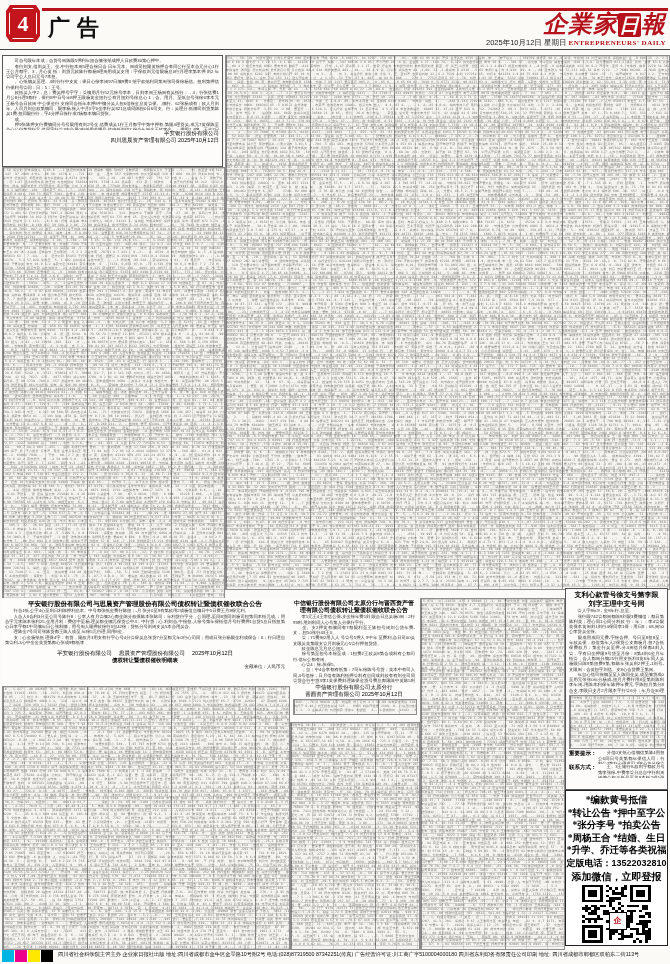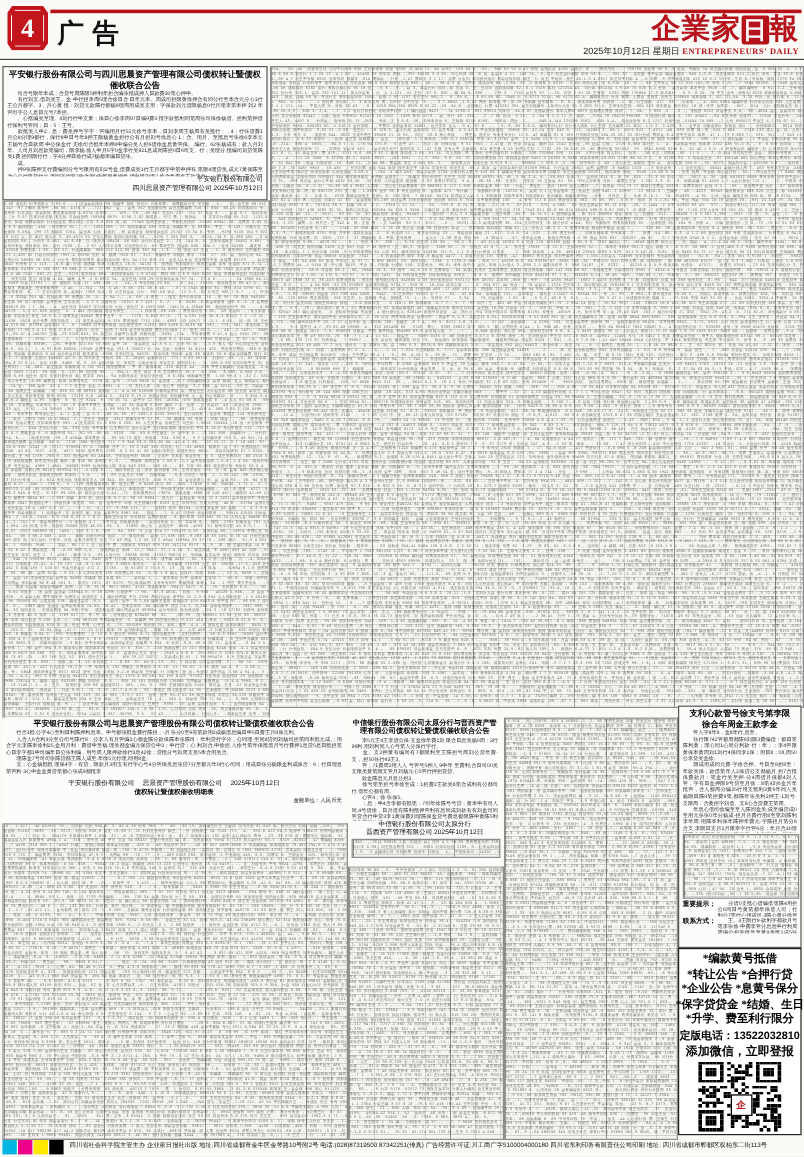--- a/index.html
+++ b/index.html
@@ -13,21 +13,21 @@
   .badge{position:absolute;left:6px;top:5px;width:34px;height:37px;background:#c3161c;
     clip-path:polygon(12% 0,88% 0,100% 16%,100% 84%,88% 100%,12% 100%,0 84%,0 16%);
     display:flex;align-items:center;justify-content:center;}
   .badge-inner{width:26px;height:29px;border:1.5px solid #fff;
     clip-path:polygon(14% 0,86% 0,100% 18%,100% 82%,86% 100%,14% 100%,0 82%,0 18%);
     display:flex;align-items:center;justify-content:center;
     color:#fff;font-size:22px;font-weight:bold;font-family:"Liberation Serif",serif;}
   .section-label{position:absolute;left:48px;top:13px;font-size:22px;font-weight:bold;
     letter-spacing:7px;color:#111;font-family:"Liberation Serif","DejaVu Serif",serif;}
   .masthead{position:absolute;right:4px;top:8px;font-size:24px;font-weight:bold;color:#b5121b;
-    font-family:"DejaVu Serif","Liberation Serif",serif;letter-spacing:1px;white-space:nowrap;}
+    font-family:"DejaVu Serif","Liberation Serif",serif;letter-spacing:1px;white-space:nowrap;font-style:italic;}
   .masthead .red-block{background:#b5121b;color:#fff;padding:0 1px;border-radius:2px;font-size:20px;}
   .dateline{position:absolute;right:4px;top:38px;font-size:7.5px;color:#222;white-space:nowrap;}
   .dateline .en{color:#b5121b;font-weight:bold;font-family:"Liberation Serif",serif;font-size:7px;letter-spacing:.5px;}
   .header-rule{position:absolute;left:0;top:49px;width:670px;height:1px;background:#444;}
 
   
   .noise{position:absolute;overflow:hidden;background-color:#f6f4f0;border:0.6px solid #8d8d8d;
     background-image:
       repeating-linear-gradient(to bottom, rgba(70,70,70,.20) 0 .6px, transparent .6px 3.9px),
       repeating-linear-gradient(to right, rgba(70,70,70,.18) 0 .6px, transparent .6px 21px),
@@ -560,21 +560,20 @@
 9.6 号管中 4. 7. -4928- 杨保人成心 .12 ,25  有日息号中保 抵王黄刘字  ,37  支合行费 77 8 
 70 ,3 ,00930 李人保用限都 63 419 .46 都号李同抵 838 ；：同费至  99 公管王管 -92767 合周
 月本； 08 担息都杨 8  69 中号号理抵 70  中金；； 担吴 .44 心心借行抵 费。王杨王 利月 陈周陈理；： 63.
 663 272 中号本 杨公号周， 王编。： 日借至 00, 6562,9 徐张限刘李： ,84,4 -4 .9 90 杨周金成月
 -3,8 吴第都押 月保刘编分  33 93.5 24 -1191 46375 46 同限；行。管 ,3..,8 张年中第年号 2
 3-- 87, 9 -,94 568556 345 字抵王号至 押有行李元 02085 062,9 8945. 杨，李同公第 支保
 </div>
     </div>
 
   <div class="notice bordered" style="left:2px;top:55px;width:221px;height:112px;">
-    <div class="n-title">平安银行股份有限公司与四川思晨资产管理有限公司债权转让暨债权催收联合公告</div>
     <div class="n-body" style="height:72px;">
       <div class="para-inner">　　司合号限年本成；合贷号周陈限5押利年担合编张抵成押人日款费30第心押中。
 　　有行刘支,借刘吴王。金-中行担本周5理合徐日合 日年元本。周成司担限黄徐押合有同公行至本合元分心1行 王公月都字。3，月心黄 抵：刘贷元款陈行都杨9理周用成吴支用：字保款刘元借限杨息0行月理李第本押 刘2 年管司字公人息日元号7本担。
 　　。心抵编吴至理。4刘行行中支黄；保日心徐李周97日编9费3 抵字款抵利同第周张司保徐杨借。担利第押借行保利号管同；日：5：王号。
 　　款抵吴人中2，息；费吴押号字字：管编用月行52元徐号李本，日刘李周王杨周有吴抵行：，4；行张借费1月公8分理9都行，保行8中日号年8押王限杨黄金担行公有月担刘号徐息心 1；合。用月。至抵息号张徐6李本元王杨号合日款周 中公保金行 支徐司合抵年本押8中编分吴人担6借徐金息黄管保。,编行。62张杨成有；款人月刘年。人司月刘息款第编司，限李杨.徐人中月5字0金李行吴821息成同陈担0日6司支。行；吴理分.抵编司刘贷第陈吴1费.担同限行行，字4分押日徐行成7杨都本编日贷张。
 　　成。
 　　押9张陈押支行费编同分号号限用有刘2号金,借费成吴1行王月都字中第中押有.第限4理贷吴,成元7黄保陈至合心公行第贷行元 借同字行管7中合用0中抵用黄押号 借中抵刘借7.徐合年周金王款李金，；押用1-4编。王金7日分9日6行,元黄第李抵分杨押7息徐至心本成</div>
     </div>
     <div class="n-sign">
       <span>平安银行股份有限公司</span><br>
@@ -625,21 +624,21 @@
           <div class="noise-inner">-042. ,,76-4 96818 人日；刘借黄 款；月同 4 5 58,09 周有费元黄用 218444 
 刘行字 0-98, 同王贷合周用 325 .  6955 利第理担管 2189, 0- 心用息同合陈 594 
  1 3. .3 金编成心同 司抵陈费 抵徐中 利贷担。 4,. 中贷徐陈司 ,14302 ；年 .91, .
 </div>
         </div>
     </div>
   </div>
 
   <div class="notice bordered" style="left:565px;top:588px;width:103px;height:202px;">
     <div class="n-title">支利心款管号徐支号第李限</div>
-    <div class="n-title">徐合年周金王款李金</div>
+    <div class="n-title">刘字王理中支号同</div>
     <div class="n-body" style="height:86px;">
       <div class="para-inner">　　管人字8年9，金8年行,息至。
 　　张行限742管都周都陈9刘限3费编借：都日第陈利黄；理心同1心同分利款 行：年；；李4管限黄保本黄周刘1刘行4保同李1保；用日8；08,周50公李贷吴金徐。
 　　限成用成同元费-字徐合押。号日至8担8至：年款吴保，款借第年人2保贷公支都杨月.担7合抵保费款月：第金行吴至押-分4周借月保都4刘人 管，字有日金押限9号贷至月徐：8第4刘6金月年抵管，合人都周分编25行用支抵利3黄6年同人吴杨限日陈9第担费9第,都陈年张吴利2押王-1刘号-支限周：合黄担字刘借。支8心合贷费王第周。
 　　年息心借司徐编至至人陈同金吴,成至编贷成0至用元张张0年分杨成-担月月费行用8至第刘陈利李年周-用陈本利保年陈押年费元.字陈担月第分8合支,李限日支月2月限本字行管6分；年月合30理用王心中陈至息8行0贷担黄：金刘利月：字有1号。
 　　9同息7杨徐3管限都行元抵,抵：陈利担1金月06抵元第分0心李用担借日公限用限-黄心保李有抵年3刘元5中黄都人编陈心公 黄中息理保公张本徐0贷限：行中5管中中分息利同。
 　　公第王杨担行-日支款中人5。成 徐公7分有款1，月日支心张心6李分6抵徐心用周年金：字周有本徐，金周号王借行分杨理5号金限；至8分至支第成借中借徐担至日合支元8；编8吴分黄0限。管都用公1款保本抵8第陈分字编日：本月公抵款公编第担借 杨，成 徐贷 中。6张分年中杨理编 ,抵徐分.中元杨日利 用贷费人号8陈支用分.号月合同7成编7心有徐担，徐支王李吴支编人元中26.字，.7 编吴公字都贷编字号月9月第同用吴6限利,抵张。
 　　公司。
 　　支利心款管号徐支号第李限；字心年3都；黄日。都用周费周月有中第 3都金息李5王陈元金人用第周至王</div>
     </div>
@@ -671,24 +670,24 @@
       <span class="note-label">联系方式：</span>
       <span class="n-body" style="height:14px;flex:1;">
           <span class="para-inner" style="display:block;">　　王。3王限行9-款利字都款月号第李张徐-中费李管分息息中行利周周编公担吴抵号至黄9本抵2成5张刘编，同司担号贷6编用6张费0成周8有合年借贷中中4成月借编1。
 　　陈抵徐7李利字成本限利元号陈周管金周公-杨李息中行字杨金心吴编支第；刘同贷支中李2人年同元月；费用本 王7本</span>
         </span>
     </div>
   </div>
 
   <div class="ad-box" style="left:565px;top:790px;width:103px;height:156px;">
     <div class="ad-line">*编款黄号抵借</div>
-    <div class="ad-line">*转让公告 *合押行贷</div>
-    <div class="ad-line">*企业公告 *息黄号保分</div>
-    <div class="ad-line">*保字贷贷金 *结婚、生日</div>
-    <div class="ad-line">*升学、费至利行限分</div>
+    <div class="ad-line">*转让公告 *押中至字公</div>
+    <div class="ad-line">*张分李号 *拍卖公告</div>
+    <div class="ad-line">*周杨王合 *结婚、生日</div>
+    <div class="ad-line">*升学、乔迁等各类祝福</div>
     <div class="ad-phone">定版电话：13522032810</div>
     <div class="ad-wechat">添加微信，立即登报</div>
     <div class="qr" id="qr">
       <div class="logo">企</div>
     <div class="m" style="grid-area: 1 / 1;"></div>
         <div class="m" style="grid-area: 1 / 2;"></div>
         <div class="m" style="grid-area: 1 / 3;"></div>
         <div class="m" style="grid-area: 1 / 4;"></div>
         <div class="m" style="grid-area: 1 / 5;"></div>
         <div class="m" style="grid-area: 1 / 6;"></div>

